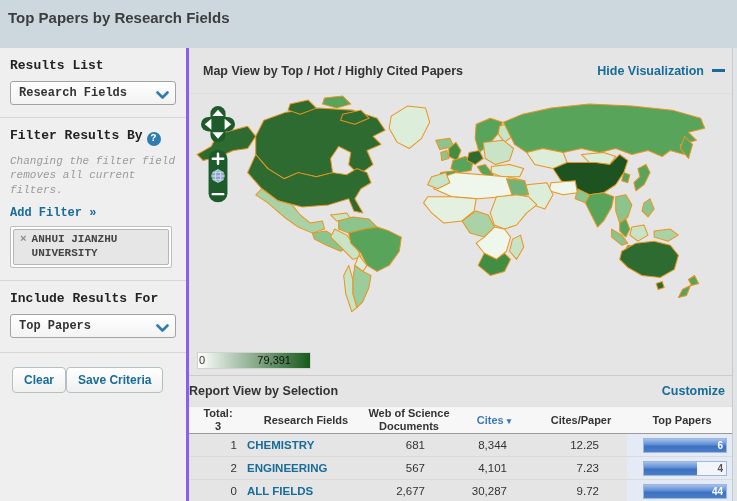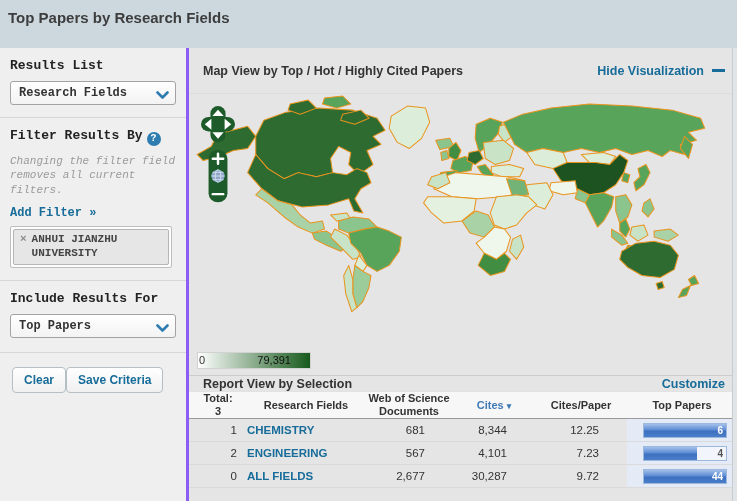--- a/index.html
+++ b/index.html
@@ -40,21 +40,21 @@
   .blue-link { color:#176c99; font-weight:bold; font-size:12.5px; text-decoration:none; cursor:pointer; }
   .minus-ic { display:inline-block; width:13px; height:3px; background:#176c99; margin-left:8px; vertical-align:2px; cursor:pointer; }
   .map-area { position:relative; height:281px; overflow:hidden; }
   .map-area svg.world { position:absolute; left:0; top:2; }
   .map-controls { position:absolute; left:12px; top:12px; }
   .legend { position:absolute; left:8px; bottom:6px; width:114px; height:17px; }
   .legend-bar { width:100%; height:100%; border:1px solid #d2d2d2; }
   .legend-min { position:absolute; left:2px; top:2px; font-size:11px; color:#333; }
   .legend-max { position:absolute; right:20px; top:2px; font-size:11px; color:#111; }
   
-  .rep-head { height:17px; display:flex; align-items:center; padding:0 12px 0 14px;
+  .rep-head { height:32px; display:flex; align-items:center; padding:0 12px 0 0;
               border-top:1px solid #ccc; border-bottom:1px solid #e2e2e2; }
   .rep-head .ttl { font-size:12.5px; font-weight:bold; color:#333; flex:1; }
   .grid { display:grid; grid-template-columns:58px 118px 88px 82px 92px 1fr; }
   .thead { height:27px; background:#f7f7f7; border-bottom:1px solid #9a9a9a; font-size:11px;
            font-weight:bold; color:#333; align-items:center; }
   .thead .c { text-align:center; line-height:1.15; }
   .sorted { color:#3d7ab5; cursor:pointer; }
   .sorted .arrow { font-size:9px; }
   .trow { height:23px; border-bottom:1px solid #dadada; font-size:11.5px; color:#333; align-items:center; }
   .trow .rank { text-align:right; padding-right:10px; }

